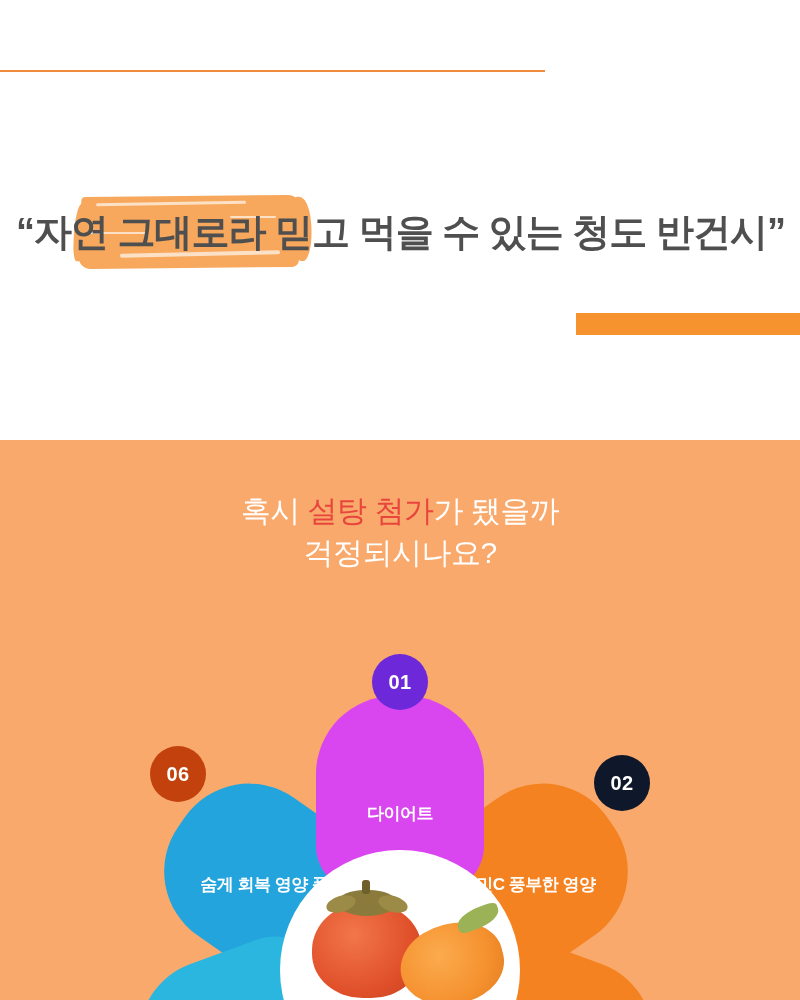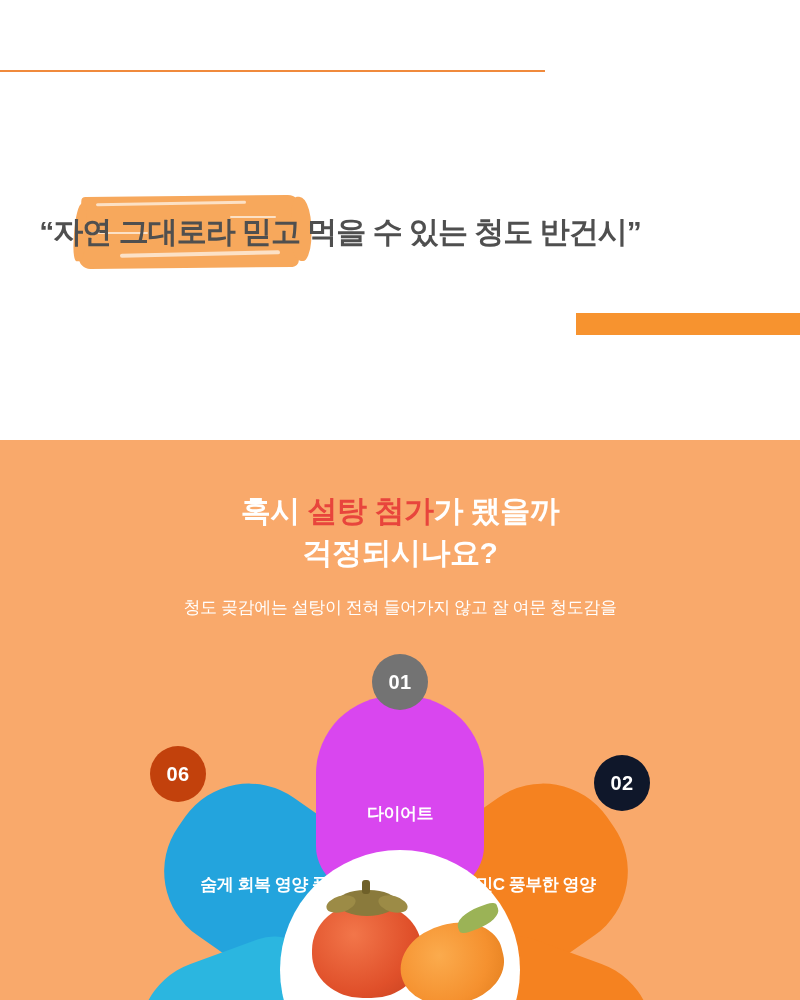--- a/index.html
+++ b/index.html
@@ -91,46 +91,47 @@
   .s2 { left: 120px; top: 72px; width: 160px; height: 4px; transform: rotate(-1.2deg); }
   .s3 { left: 88px; top: 52px; width: 60px; height: 2px; }
   .s4 { left: 230px; top: 36px; width: 46px; height: 2px; }
 
   .headline {
     position: absolute;
     left: 0;
     top: 0;
     width: 680px;
     text-align: center;
-    font-size: 30px;
+    font-size: 38px;
     font-weight: bold;
     color: #4f4f4f;
     letter-spacing: -1px;
     line-height: 104px;
     white-space: nowrap;
+    padding-left: 16px;
   }
   .headline .quote { color: #4f4f4f; }
 
   
   .orange-section {
     position: relative;
     width: 800px;
     height: 560px;
     background: #f9a96b;
     overflow: hidden;
   }
 
   .sub-title {
     position: absolute;
     left: 0;
     top: 50px;
     width: 800px;
     text-align: center;
     font-size: 30px;
-    font-weight: bold;
+    font-weight: normal;
     color: #ffffff;
     line-height: 42px;
     letter-spacing: -0.5px;
   }
   .sub-title .accent { color: #e8453c; }
 
   .body-copy {
     position: absolute;
     left: 0;
     top: 148px;
@@ -224,21 +225,21 @@
     width: 56px;
     height: 56px;
     border-radius: 50%;
     color: #ffffff;
     font-size: 20px;
     font-weight: bold;
     text-align: center;
     line-height: 56px;
     letter-spacing: 0.5px;
   }
-  .badge-01 { left: 252px; top: -26px; background: #737373; }
+  .badge-01 { left: 252px; top: -26px; background: #6d28d9; }
   .badge-02 { left: 474px; top: 75px; background: #0f172a; }
   .badge-06 { left: 30px; top: 66px; background: #c2410c; }
 
   
   .center-circle {
     position: absolute;
     left: 160px;
     top: 170px;
     width: 240px;
     height: 240px;
@@ -336,21 +337,20 @@
 </div>
 
 <div class="orange-section">
 
   <div class="sub-title">
     <div><span>혹시 </span><span class="accent">설탕 첨가</span><span>가 됐을까</span></div>
     <div>걱정되시나요?</div>
   </div>
 
   <div class="body-copy">
-    <div>청도 곶감에는 설탕이 전혀 들어가지 않고 잘 여문 청도감을</div>
   </div>
 
   <div class="diagram">
 
     <div class="petal petal-06">
       <div class="petal-label">숨게 회복
 영양 풍부</div>
     </div>
 
     <div class="petal petal-02">

